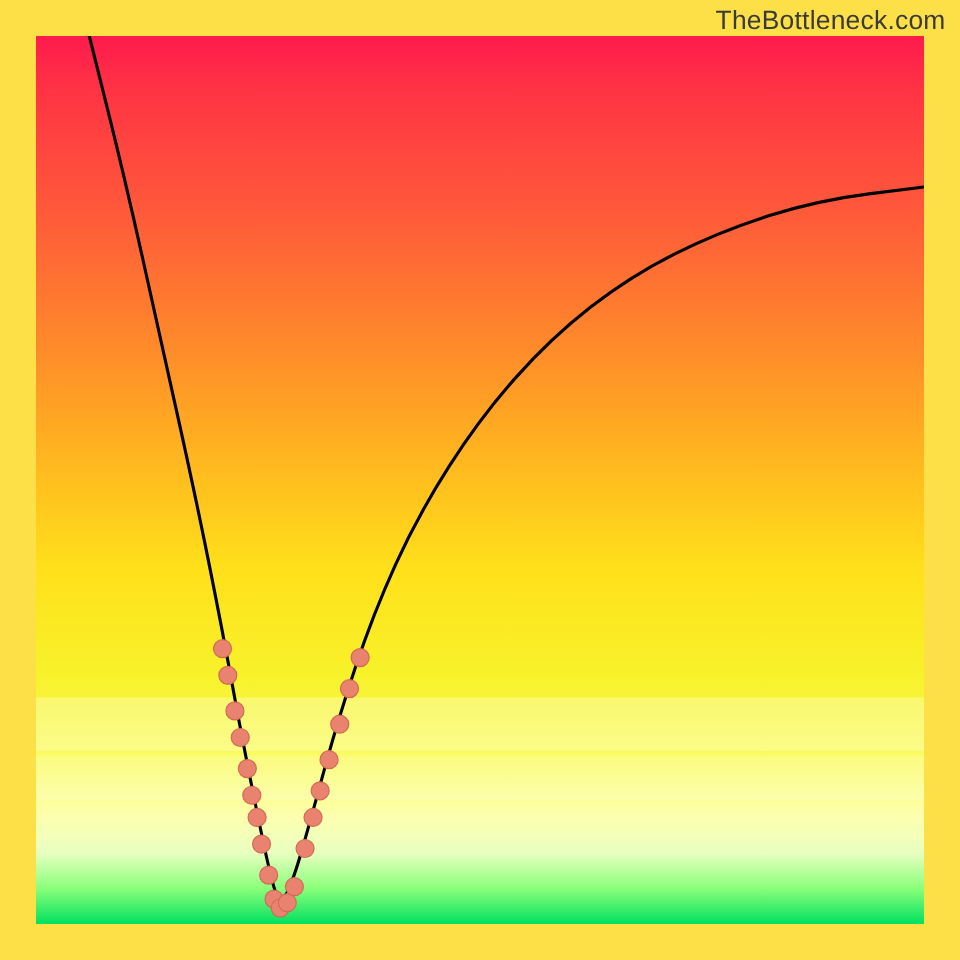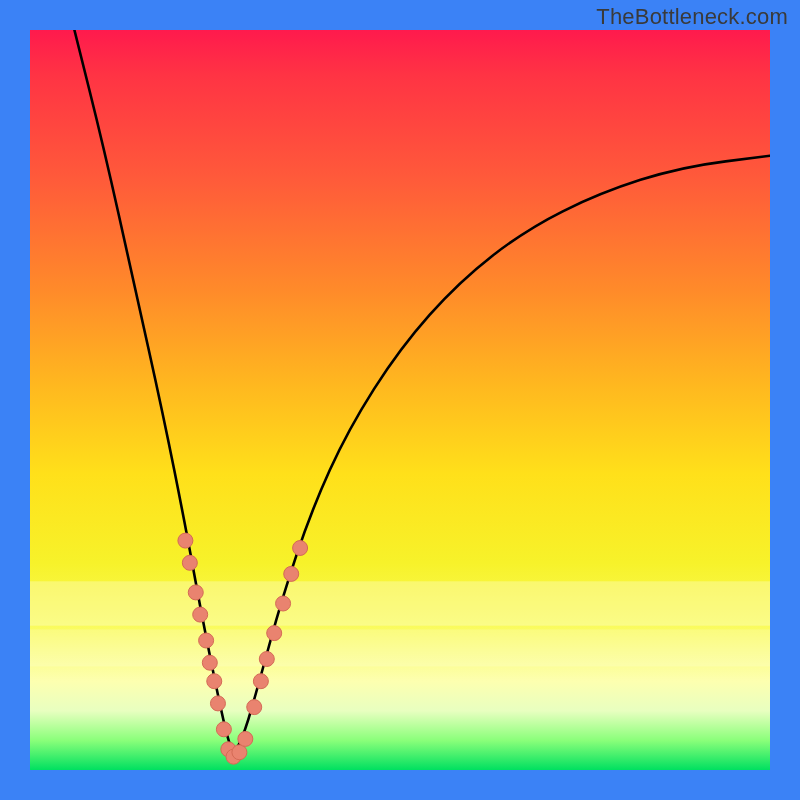--- a/index.html
+++ b/index.html
@@ -10,21 +10,21 @@
     overflow: hidden;
     background: #000;
     font-family: Arial, Helvetica, sans-serif;
   }
   .frame {
     position: absolute;
     top: 0;
     left: 0;
     width: 800px;
     height: 800px;
-    background: #3b82f6;
+    background: #fde047;
   }
   .plot-area {
     position: absolute;
     top: 30px;
     left: 30px;
     width: 740px;
     height: 740px;
     
     background: linear-gradient(
       to bottom,

